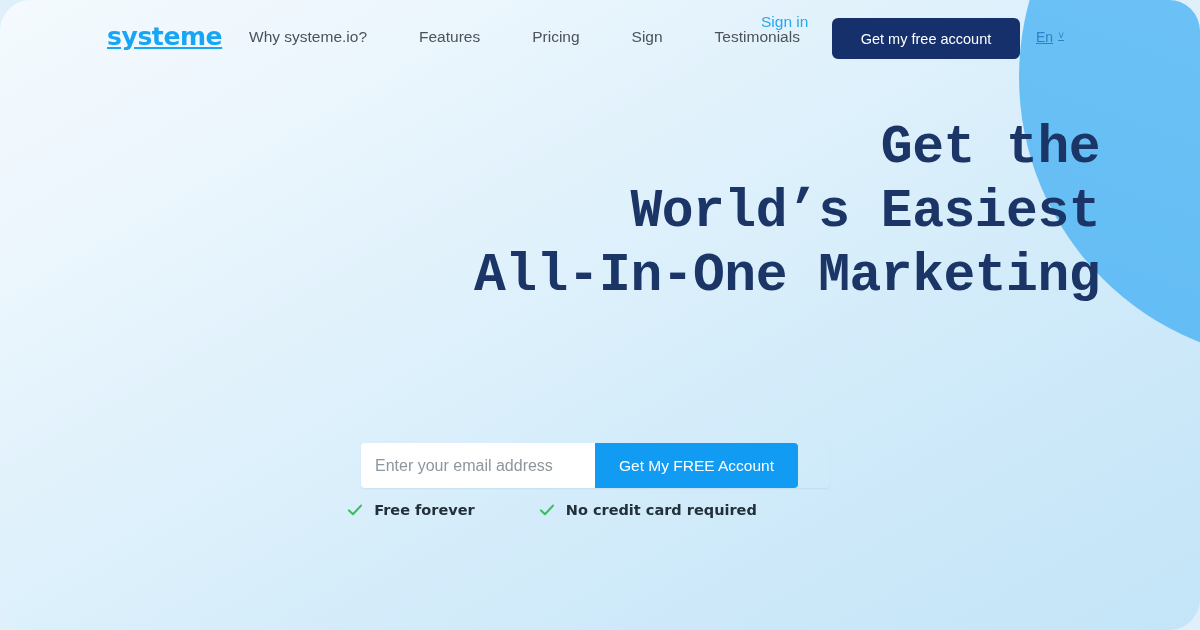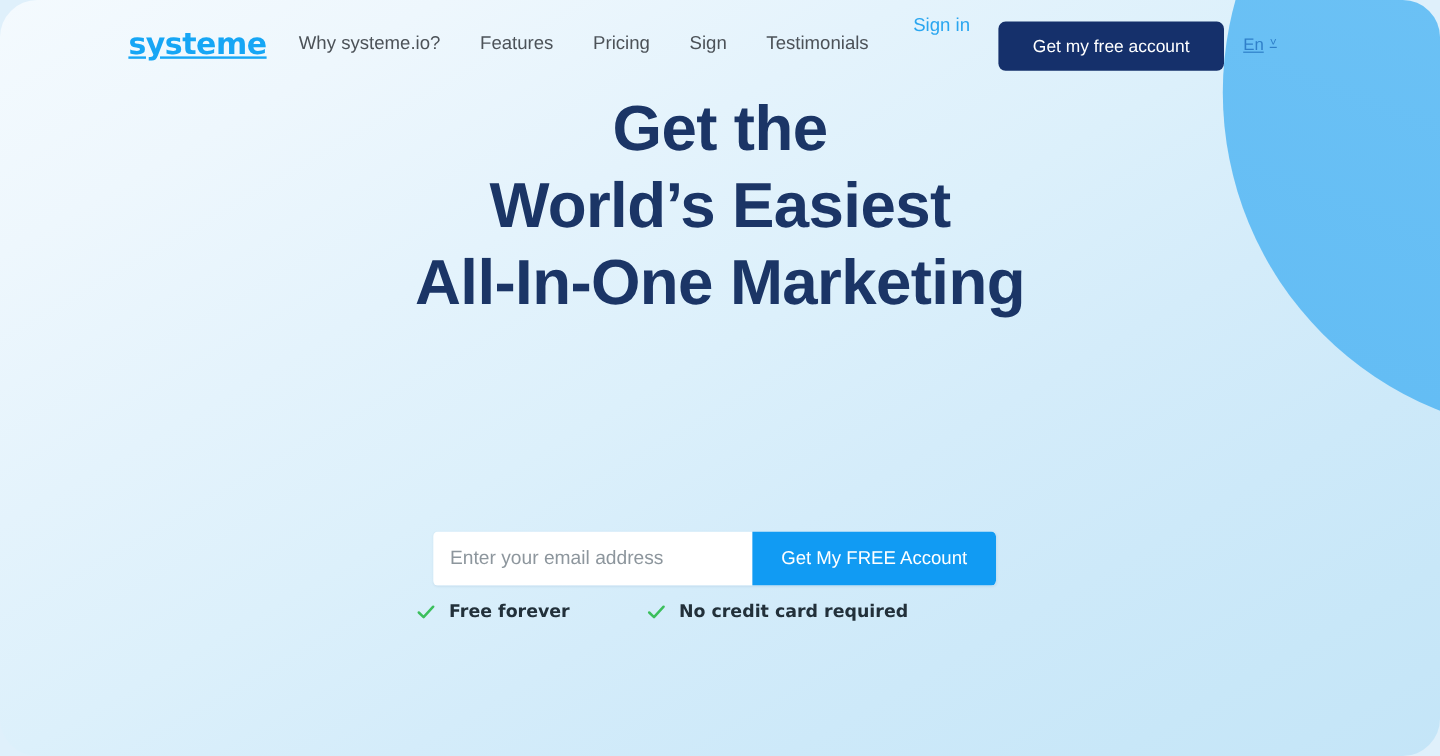--- a/index.html
+++ b/index.html
@@ -70,21 +70,21 @@
     letter-spacing: -0.4px;
     line-height: 1;
     font-family: "DejaVu Sans", "Liberation Sans", sans-serif;
   }
 
   .nav {
     position: absolute;
     left: 249px;
     top: 27px;
     display: flex;
-    gap: 33px;
+    gap: 52px;
   }
 
   .nav-link {
     font-size: 15.5px;
     color: #4c5258;
     text-decoration: none;
     white-space: nowrap;
     line-height: 20px;
     cursor: pointer;
   }
@@ -150,24 +150,24 @@
     left: 0;
     width: 1200px;
     height: 630px;
     display: flex;
     flex-direction: column;
     align-items: center;
     z-index: 5;
   }
 
   .headline {
-    margin-top: 76px;
-    text-align: center;
+    margin-top: 116px;
+    text-align: right;
     color: #1b3566;
-    font-family: Liberation Sans, sans-serif;
+    font-family: Liberation Mono, monospace;
     font-weight: bold;
     font-size: 53px;
     line-height: 64px;
     letter-spacing: -0.5px;
     width: 1000px;
   }
 
   .headline .line { display: block; white-space: nowrap; }
 
   
@@ -177,21 +177,21 @@
     left: 361px;
     width: 469px;
     height: 45px;
     display: flex;
     border-radius: 4px;
     overflow: hidden;
     box-shadow: 0 1px 2px rgba(20,60,100,0.07);
   }
 
   .email-input {
-    width: 266px;
+    width: 234px;
     height: 45px;
     border: none;
     outline: none;
     background: #ffffff;
     padding: 0 14px;
     font-size: 16px;
     color: #3b4349;
     font-family: "Liberation Sans", sans-serif;
   }
 

